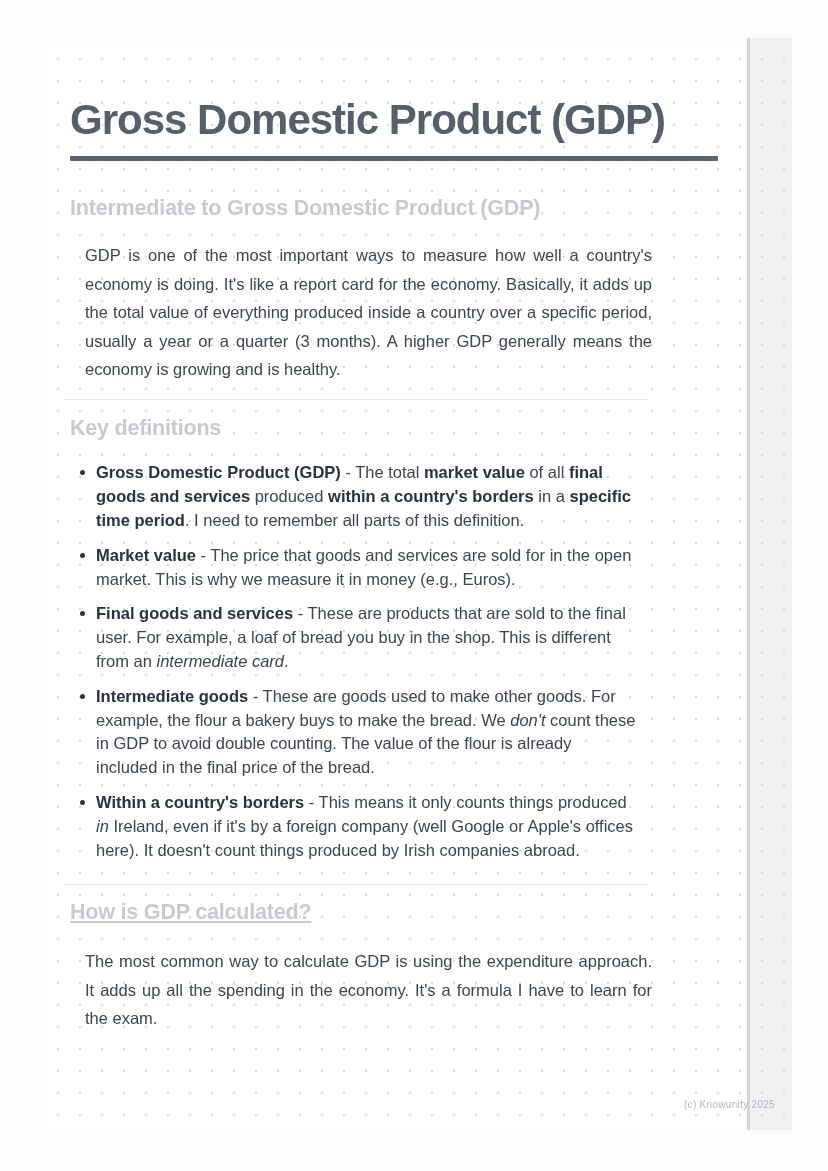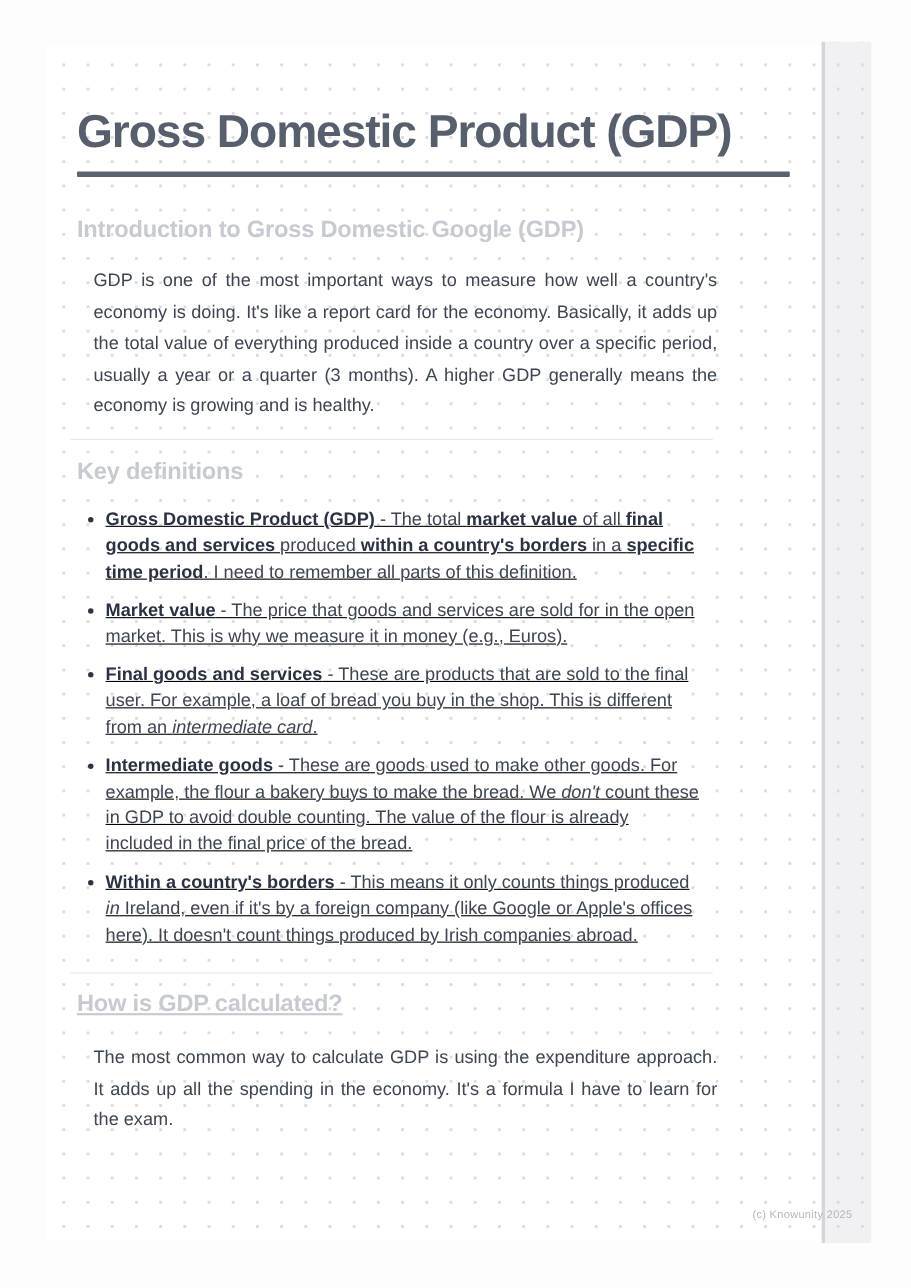--- a/index.html
+++ b/index.html
@@ -76,21 +76,20 @@
     width:584px;
     border-top:1px solid #e4e5e8;
     height:0;
   }
   .divider.d2{margin-top:22px;}
   ul.def-list{
     margin:20px 0 0 0;
     padding:0;
     width:567px;
     list-style:none;
-    text-decoration:underline;
   }
   ul.def-list li{
     position:relative;
     padding-left:26px;
     margin-bottom:11px;
     font-size:16.5px;
     line-height:23.8px;
     color:#3d4551;
   }
   ul.def-list li::before{
@@ -116,32 +115,32 @@
 </style>
 </head>
 <body>
 
 <div class="page">
   <div class="content">
 
     <h1 class="doc-title">Gross Domestic Product (GDP)</h1>
     <div class="title-rule"></div>
 
-    <h2 class="section-heading h-intro">Introduction to Gross Domestic Google (GDP)</h2>
+    <h2 class="section-heading h-intro">Intermediate to Gross Domestic Product (GDP)</h2>
     <p class="body-par">GDP is one of the most important ways to measure how well a country's economy is doing. It's like a report card for the economy. Basically, it adds up the total value of everything produced inside a country over a specific period, usually a year or a quarter (3 months). A higher GDP generally means the economy is growing and is healthy.</p>
 
     <div class="divider d1"></div>
 
     <h2 class="section-heading h-defs">Key definitions</h2>
     <ul class="def-list">
         <li><span class="b">Gross Domestic Product (GDP)</span><span> - The total </span><span class="b">market value</span><span> of all </span><span class="b">final goods and services</span><span> produced </span><span class="b">within a country's borders</span><span> in a </span><span class="b">specific time period</span><span>. I need to remember all parts of this definition.</span></li>
         <li><span class="b">Market value</span><span> - The price that goods and services are sold for in the open market. This is why we measure it in money (e.g., Euros).</span></li>
         <li><span class="b">Final goods and services</span><span> - These are products that are sold to the final user. For example, a loaf of bread you buy in the shop. This is different from an </span><span class="i">intermediate card</span><span>.</span></li>
         <li><span class="b">Intermediate goods</span><span> - These are goods used to make other goods. For example, the flour a bakery buys to make the bread. We </span><span class="i">don't</span><span> count these in GDP to avoid double counting. The value of the flour is already included in the final price of the bread.</span></li>
-        <li><span class="b">Within a country's borders</span><span> - This means it only counts things produced </span><span class="i">in</span><span> Ireland, even if it's by a foreign company (like Google or Apple's offices here). It doesn't count things produced by Irish companies abroad.</span></li>
+        <li><span class="b">Within a country's borders</span><span> - This means it only counts things produced </span><span class="i">in</span><span> Ireland, even if it's by a foreign company (well Google or Apple's offices here). It doesn't count things produced by Irish companies abroad.</span></li>
       </ul>
 
     <div class="divider d2"></div>
 
     <h2 class="section-heading h-calc">How is GDP calculated?</h2>
     <p class="body-par p-calc">The most common way to calculate GDP is using the expenditure approach. It adds up all the spending in the economy. It's a formula I have to learn for the exam.</p>
 
   </div>
 </div>
 

